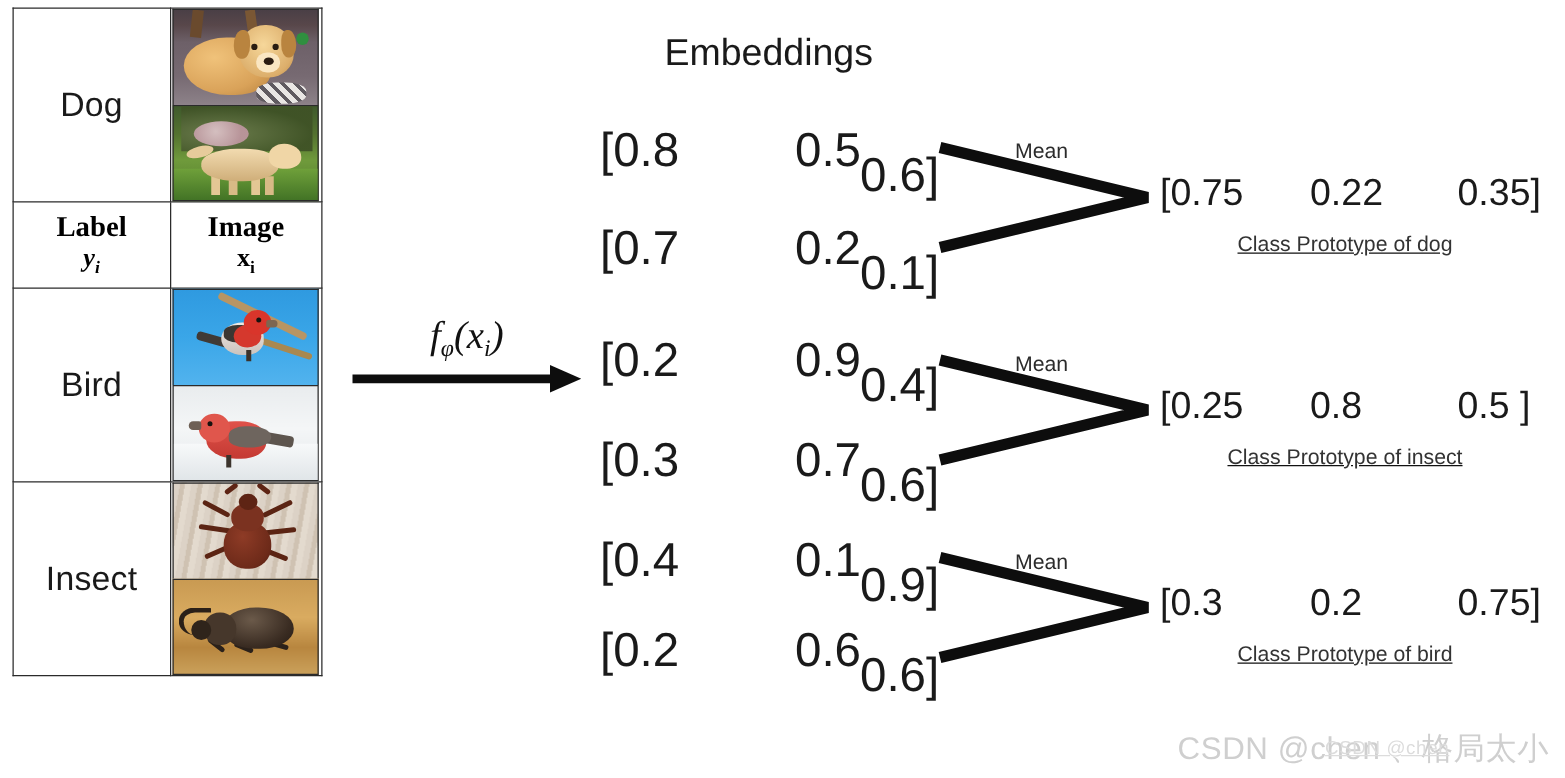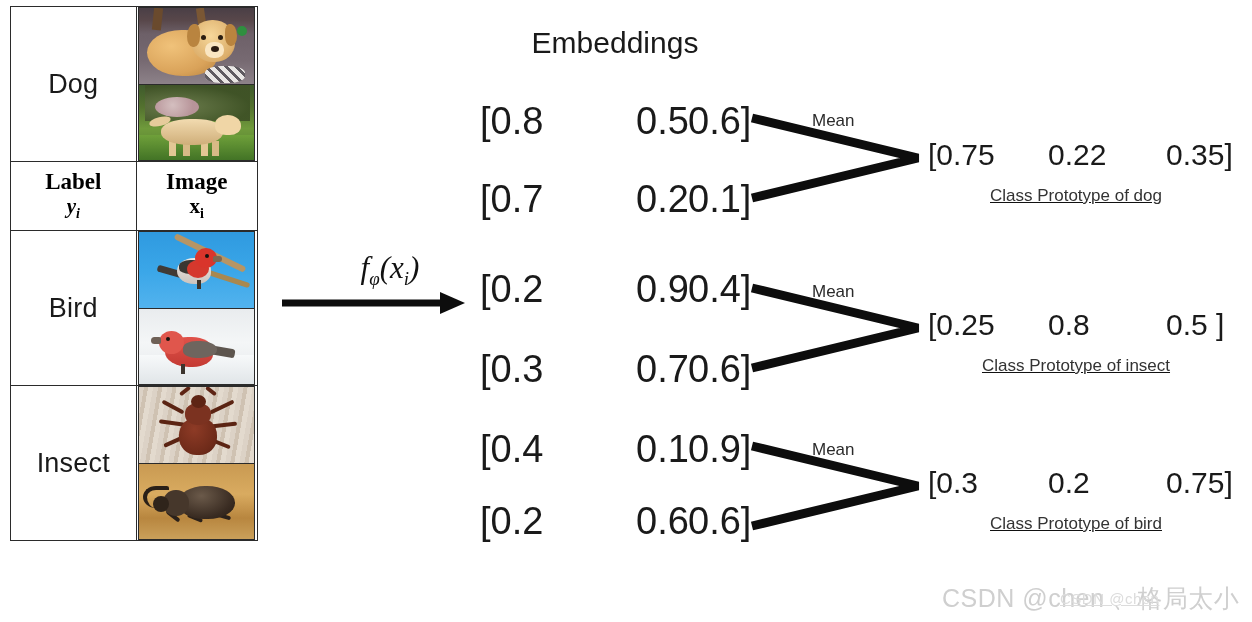--- a/index.html
+++ b/index.html
@@ -108,39 +108,39 @@
   .p-bird2 .body{left:26px;top:28px;width:48px;height:30px;border-radius:48% 44% 42% 50%;background:linear-gradient(180deg,#e0524a,#c43a33);}
   .p-bird2 .wing{left:44px;top:32px;width:34px;height:17px;border-radius:40% 50% 48% 40%;background:#6e655e;}
   .p-bird2 .head{left:20px;top:22px;width:25px;height:23px;border-radius:50%;background:#e0564c;}
   .p-bird2 .beak{left:12px;top:28px;width:10px;height:7px;background:#6e6056;border-radius:4px 2px 2px 4px;}
   .p-bird2 .eye{left:27px;top:28px;width:4px;height:4px;border-radius:50%;background:#17120f;}
   .p-bird2 .tail{left:68px;top:38px;width:28px;height:9px;background:#5d554e;transform:rotate(10deg);border-radius:3px;}
   .p-bird2 .leg{left:42px;top:55px;width:4px;height:10px;background:#3c342d;}
 
   
   .fphi{
-    position:absolute;left:330px;top:250px;width:120px;text-align:center;
+    position:absolute;left:344px;top:250px;width:120px;text-align:left;
     font-family:"Liberation Serif",serif;font-size:31px;font-style:italic;color:#111;
   }
   .fphi sub{font-size:19px;}
   .arrow-svg{position:absolute;left:280px;top:288px;}
 
   
   .emb-title{
     position:absolute;left:500px;top:26px;width:230px;text-align:center;
     font-size:30px;color:#1a1a1a;
   }
   .emb-row{
     position:absolute;width:268px;height:44px;
     font-size:38px;color:#1a1a1a;
   }
   .emb-row span{position:absolute;top:0;}
   .ev0{left:0;}
   .ev1{left:120px;margin-left:36px;}
-  .ev2{left:208px;}
+  .ev2{left:208px;margin-top:20px;}
 
   
   .proto{position:absolute;width:310px;text-decoration:underline;}
   .proto .vals{position:relative;height:44px;font-size:30px;color:#1a1a1a;}
   .proto .vals span{position:absolute;top:0;}
   .pv0{left:0;}
   .pv1{left:120px;}
   .pv2{left:238px;}
   .proto .cap{
     text-align:center;font-size:17px;color:#333;margin-top:4px;width:296px;

